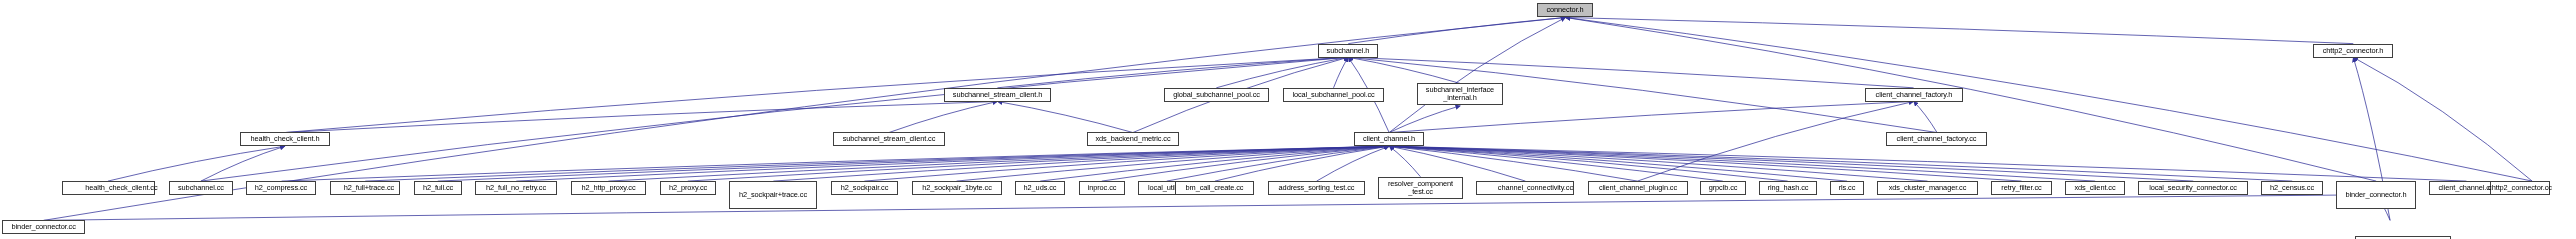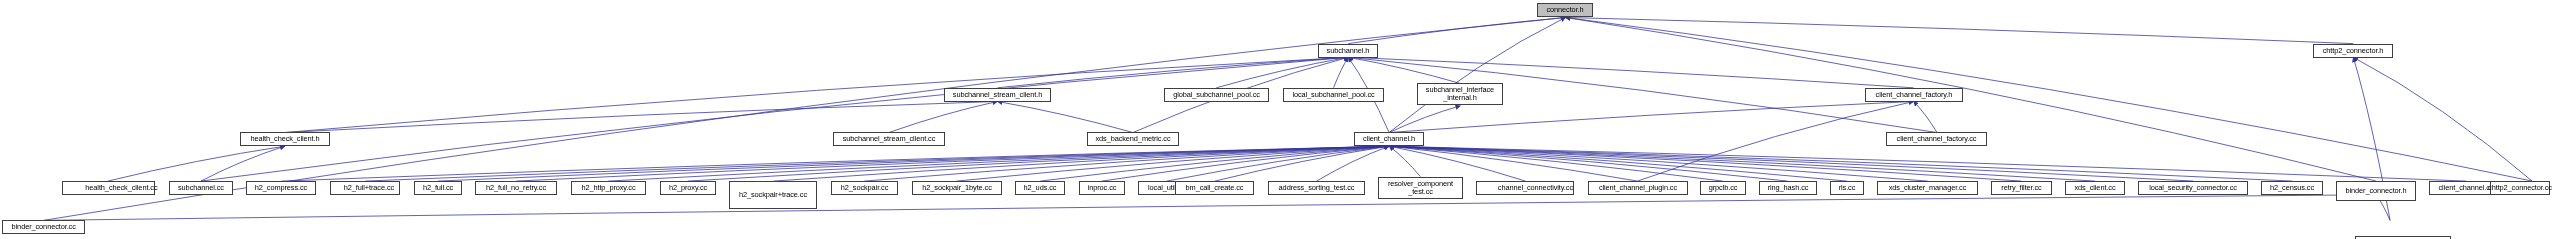--- a/index.html
+++ b/index.html
@@ -151,20 +151,20 @@
       <div class="node" style="left: 1476px; top: 181px; width: 98px; height: 13.6px; padding-left: 23px;">channel_connectivity.cc</div>
       <div class="node" style="left: 1588px; top: 181px; width: 100px; height: 13.6px;">client_channel_plugin.cc</div>
       <div class="node" style="left: 1700px; top: 181px; width: 46px; height: 13.6px;">grpclb.cc</div>
       <div class="node" style="left: 1759px; top: 181px; width: 58px; height: 13.6px;">ring_hash.cc</div>
       <div class="node" style="left: 1830px; top: 181px; width: 34px; height: 13.6px;">rls.cc</div>
       <div class="node" style="left: 1877px; top: 181px; width: 101px; height: 13.6px;">xds_cluster_manager.cc</div>
       <div class="node" style="left: 1991px; top: 181px; width: 61px; height: 13.6px;">retry_filter.cc</div>
       <div class="node" style="left: 2065px; top: 181px; width: 60px; height: 13.6px;">xds_client.cc</div>
       <div class="node" style="left: 2138px; top: 181px; width: 110px; height: 13.6px;">local_security_connector.cc</div>
       <div class="node" style="left: 2261px; top: 181px; width: 62px; height: 13.6px;">h2_census.cc</div>
-      <div class="node" style="left: 2336px; top: 181px; width: 80px; height: 20px; text-align: center;">binder_connector.h</div>
+      <div class="node" style="left: 2336px; top: 181px; width: 80px; height: 28px; text-align: center;">binder_connector.h</div>
       <div class="node" style="left: 2429px; top: 181px; width: 74px; height: 13.6px;">client_channel.cc</div>
       <div class="node" style="left: 2490px; top: 181px; width: 60px; height: 13.6px;">chttp2_connector.cc</div>
       <div class="node" style="left: 2.2px; top: 220px; width: 83px; height: 13.6px;">binder_connector.cc</div>
       <div class="node" style="left: 2342px; top: 236px; width: 96px; height: 13.6px; margin-left: 13px;">channel_create_impl.cc</div>
     </div>
 </div>
 
 
 </body></html>

